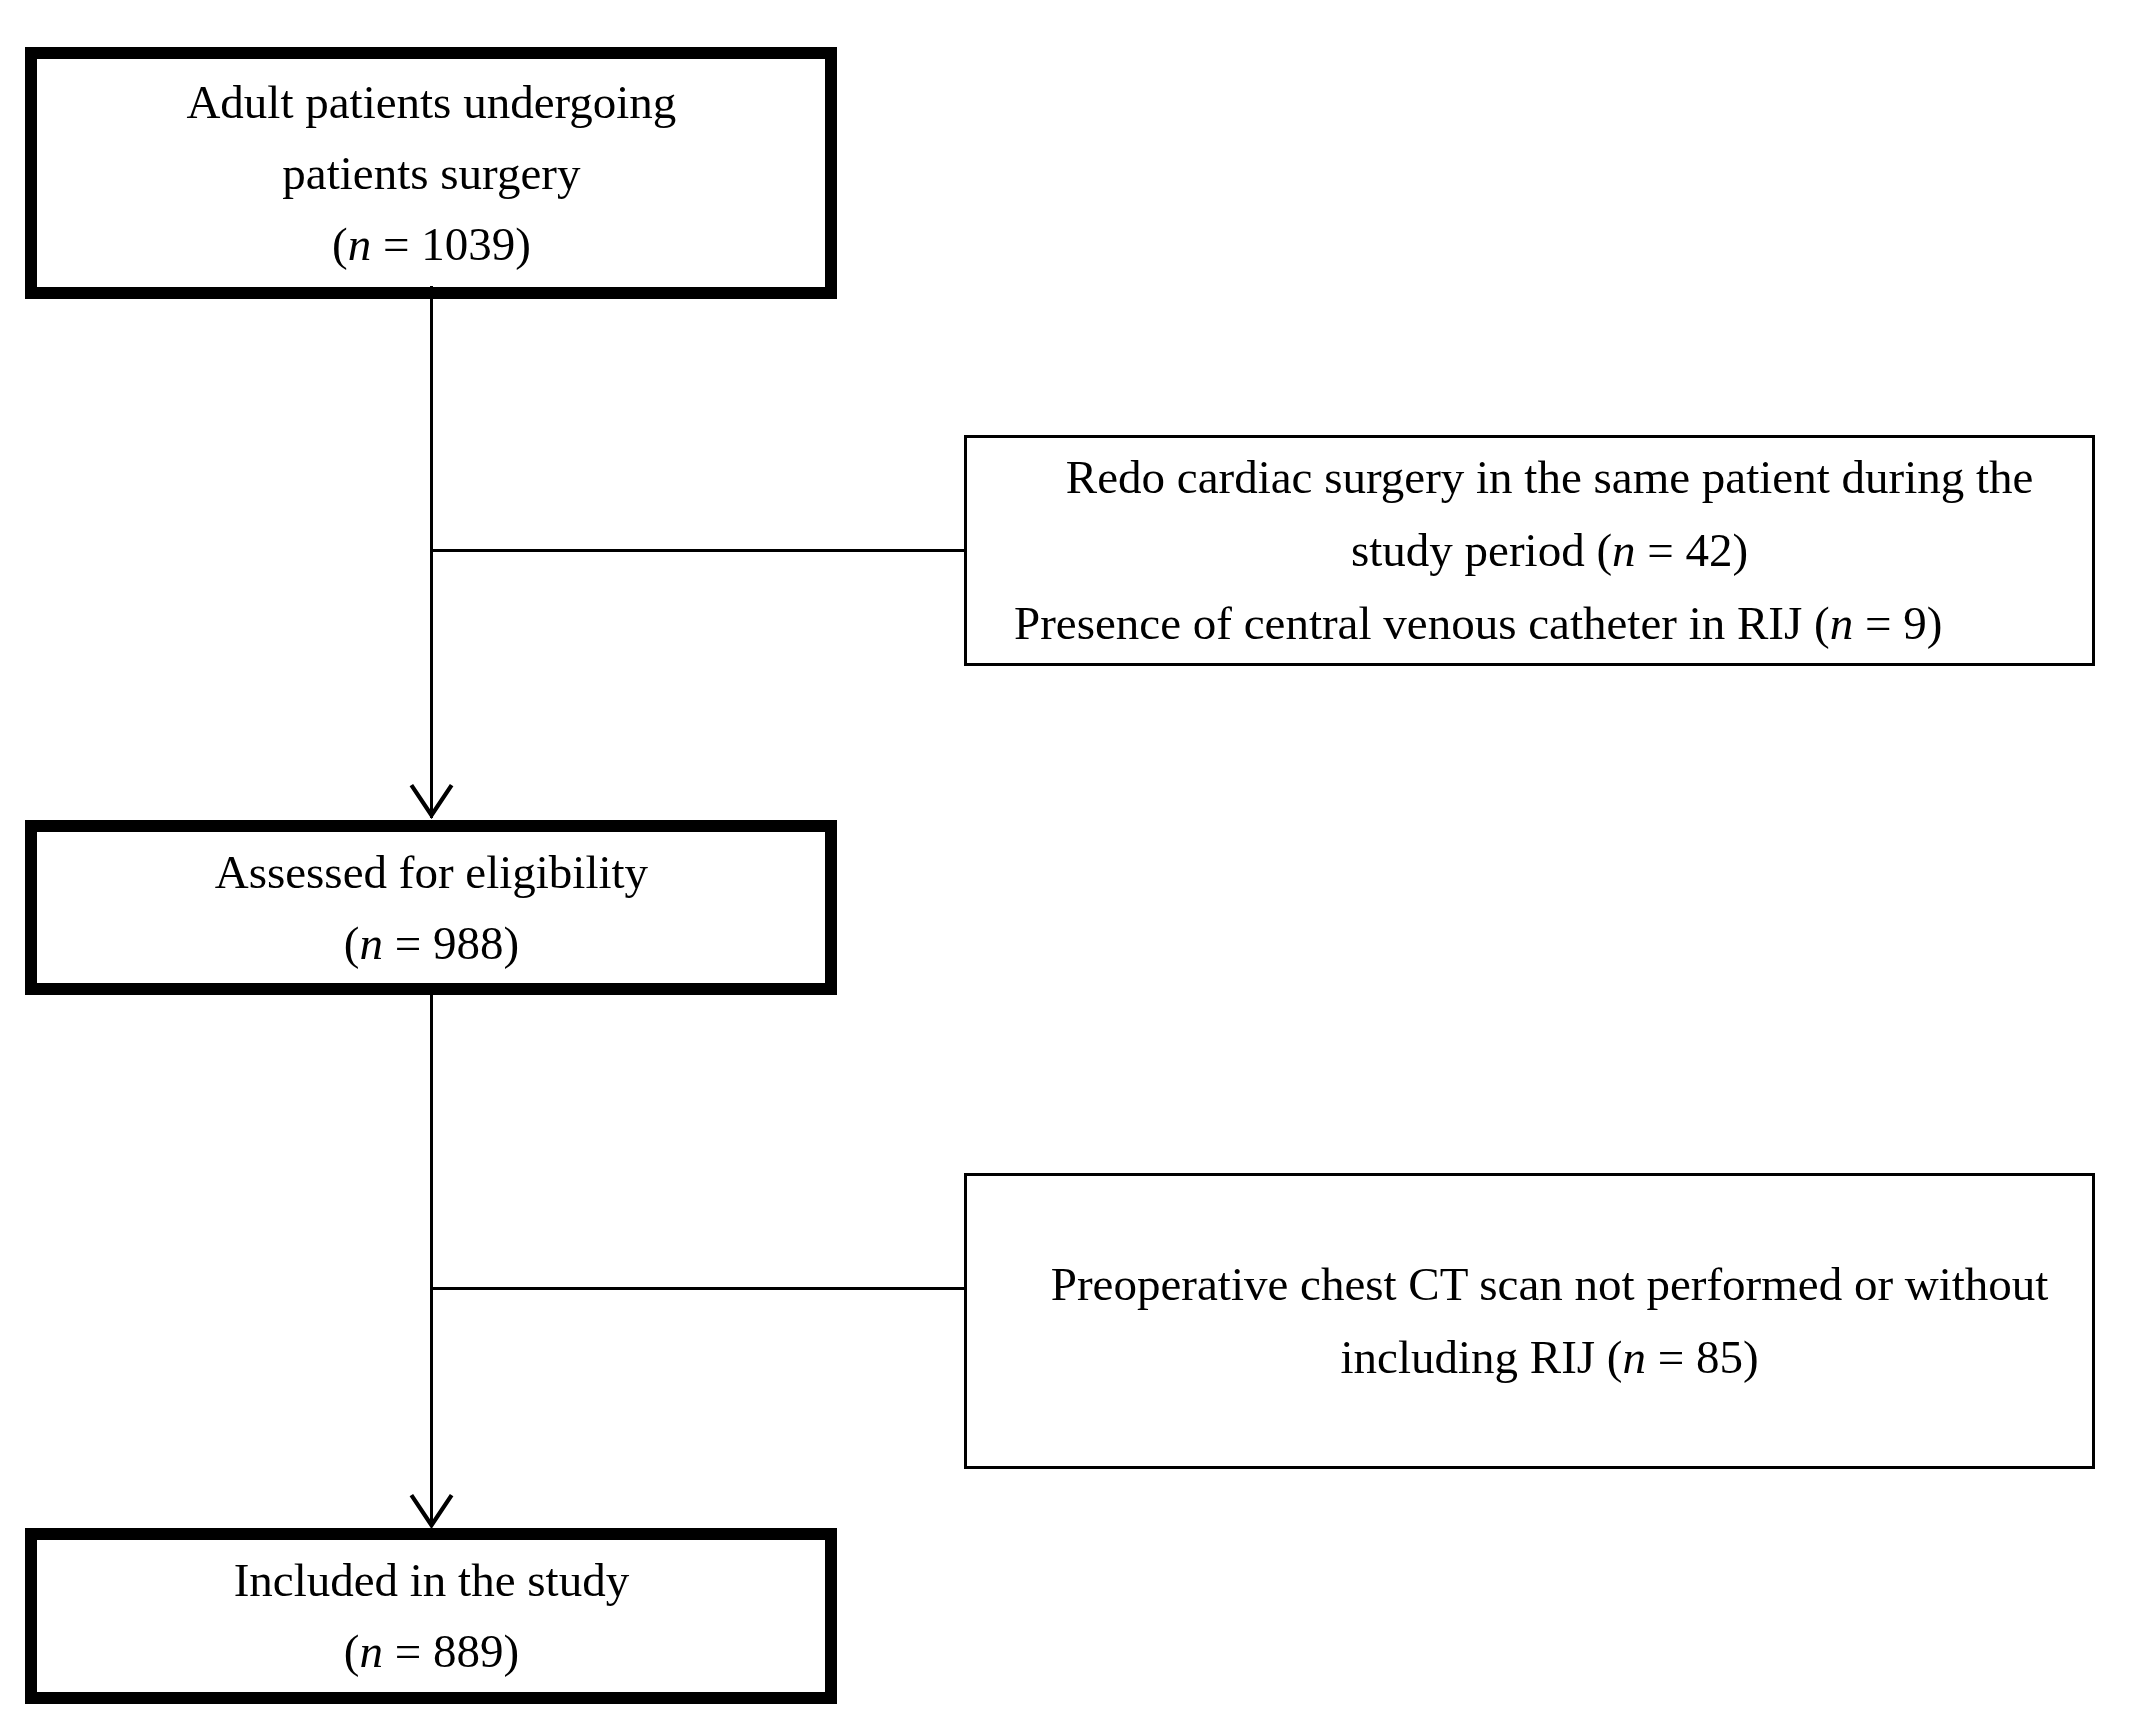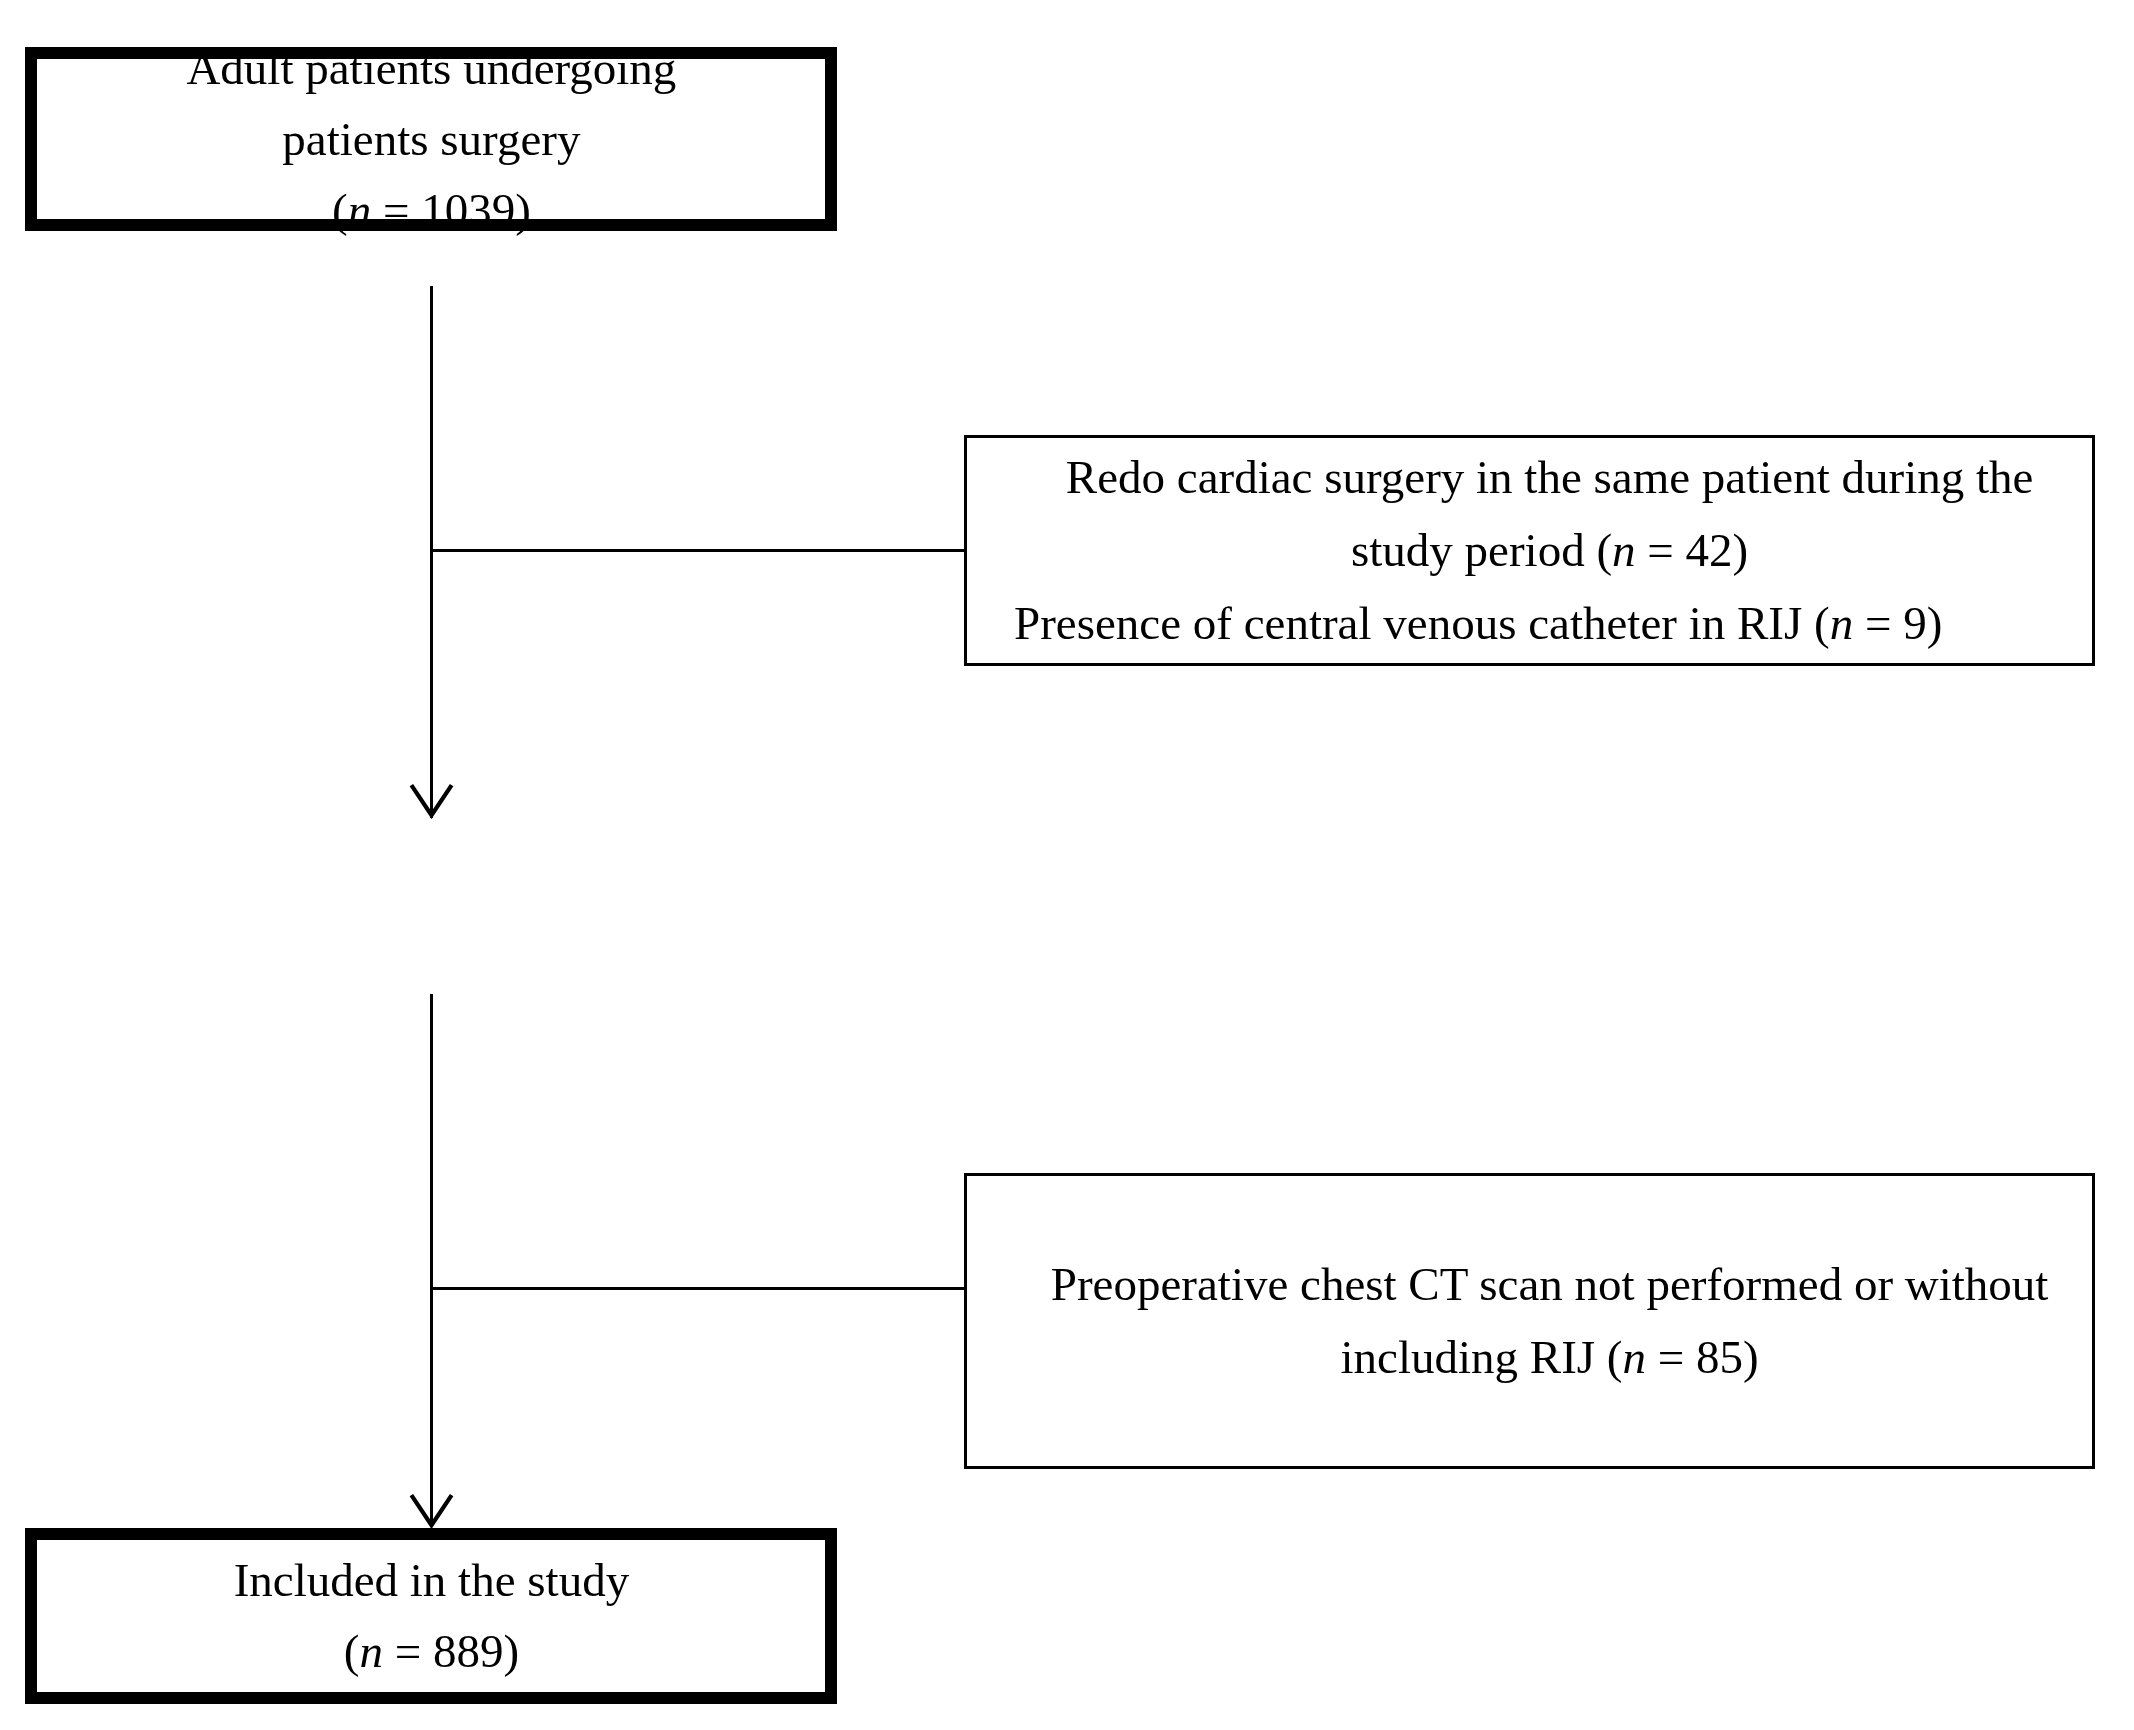--- a/index.html
+++ b/index.html
@@ -31,21 +31,21 @@
     line-height: 71px;
   }
   .box.thin {
     border: 3.4px solid #000000;
     align-items: flex-start;
     text-align: center;
     font-size: 47px;
     line-height: 73px;
     padding: 0 6.8px 0 47px;
   }
-  .box-adult     { left: 25.4px;   top: 47px;   width: 812px;  height: 184px; }
+  .box-adult     { left: 25.4px;   top: 47px;   width: 812px;  height: 252px; }
   .box-excl1     { left: 964px; top: 435px;  width: 1131px; height: 231px; }
   .box-assessed  { left: 25.4px;   top: 820px;  width: 812px;  height: 175px; }
   .box-excl2     { left: 964px; top: 1173px; width: 1131px; height: 296px; }
   .box-included  { left: 25.4px;   top: 1528px; width: 812px;  height: 176px; }
 
   .conn {
     position: absolute;
     background: #000000;
   }
   .v1 { left: 430px; top: 286px;  width: 2.5px;   height: 532px; }
@@ -76,20 +76,24 @@
   <div class="conn h1"></div>
   <svg class="arrowhead a1" viewBox="0 0 56 42">
     <path d="M4 2 L28 38 L52 2" stroke="#000000" stroke-width="5" fill="none"></path>
   </svg>
 
   <div class="box thin box-excl1">
     <div>Redo cardiac surgery in the same patient during the study period (<i>n</i> = 42)</div>
     <div>Presence of central venous catheter in RIJ (<i>n</i> = 9)</div>
   </div>
 
+  <div class="box thick box-assessed">
+    <div>Assessed for eligibility</div>
+    <div>(<i>n</i> = 988)</div>
+  </div>
 
   <div class="conn v2"></div>
   <div class="conn h2"></div>
   <svg class="arrowhead a2" viewBox="0 0 56 42">
     <path d="M4 2 L28 38 L52 2" stroke="#000000" stroke-width="5" fill="none"></path>
   </svg>
 
   <div class="box thin box-excl2">
     <div>Preoperative chest CT scan not performed or without including RIJ (<i>n</i> = 85)</div>
   </div>

